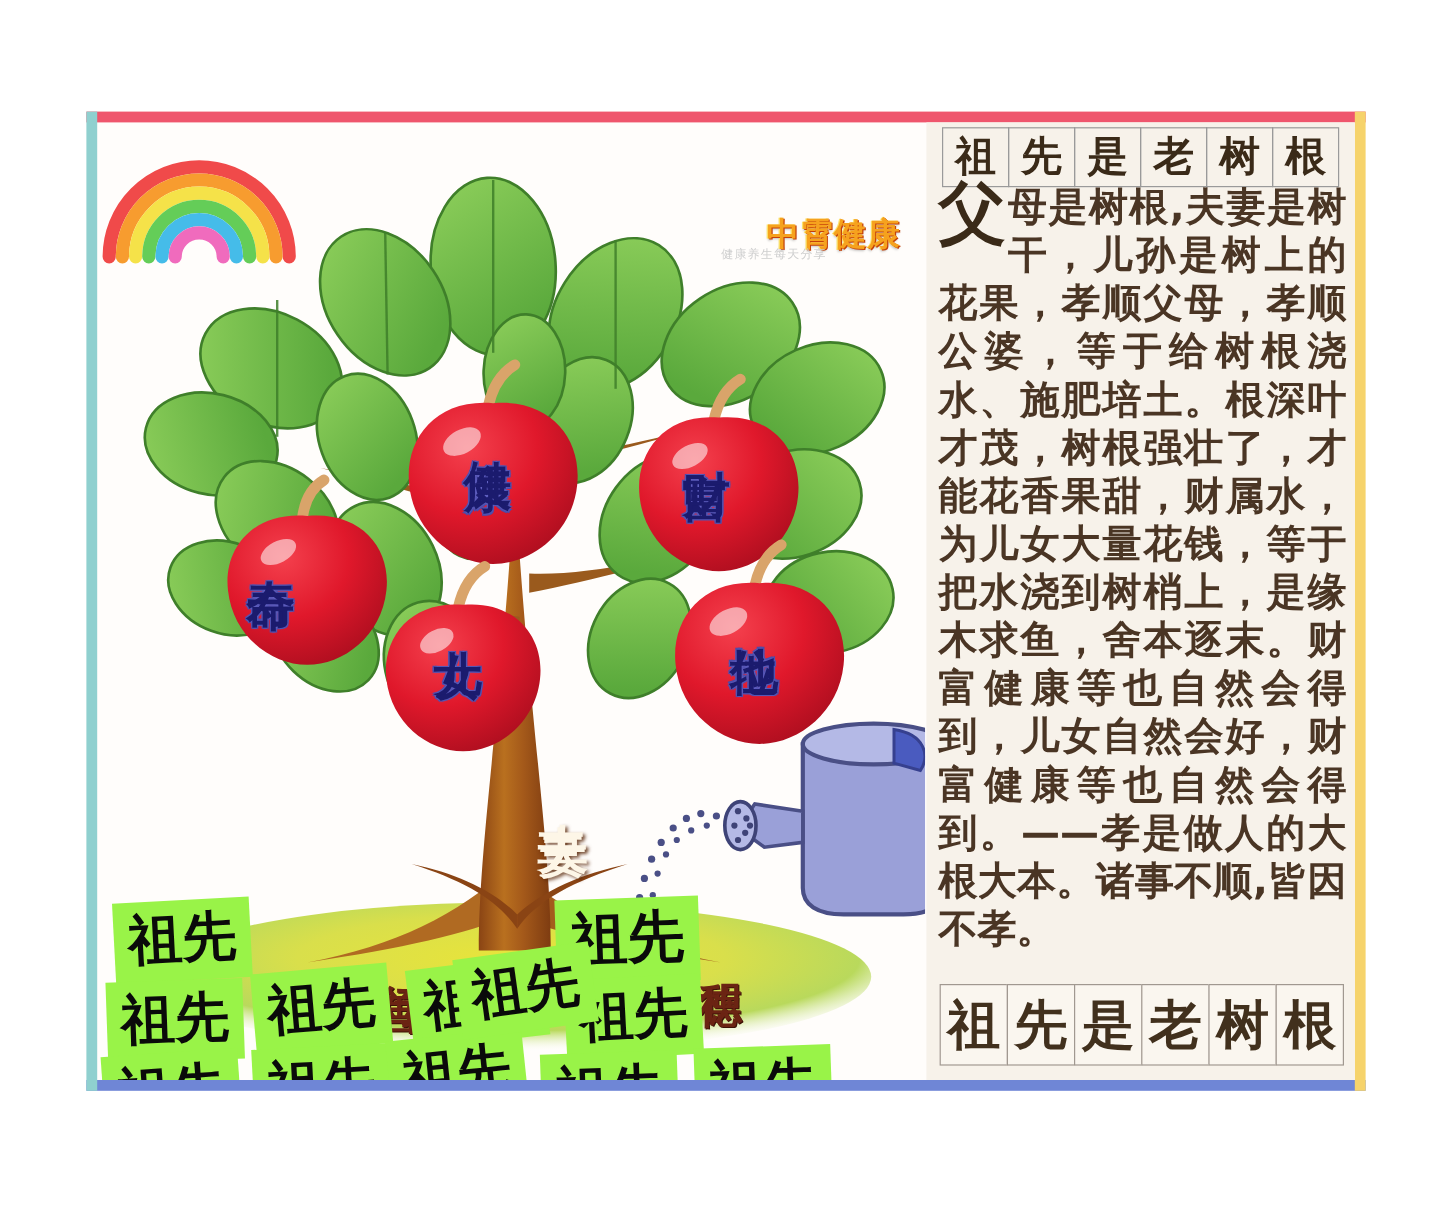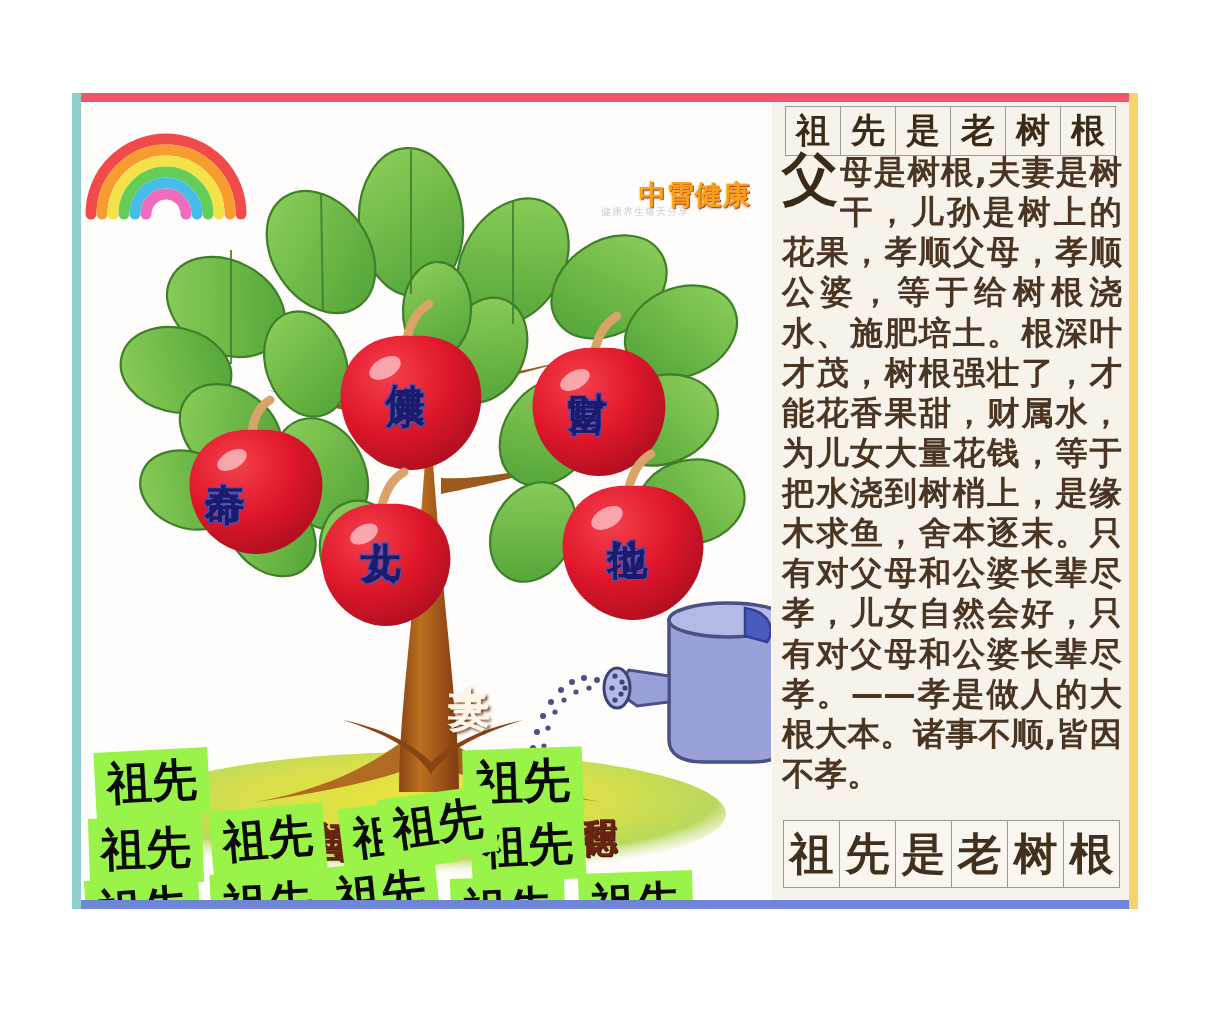--- a/index.html
+++ b/index.html
@@ -337,21 +337,21 @@
     <div id="panel-title">
         <div class="cell">祖</div>
         <div class="cell">先</div>
         <div class="cell">是</div>
         <div class="cell">老</div>
         <div class="cell">树</div>
         <div class="cell">根</div>
       </div>
 
     <div id="bodytext">
-      <span class="big">父</span><span>母是树根,夫妻是树干，儿孙是树上的花果，孝顺父母，孝顺公婆，等于给树根浇水、施肥培土。根深叶才茂，树根强壮了，才能花香果甜，财属水，为儿女大量花钱，等于把水浇到树梢上，是缘木求鱼，舍本逐末。只有对父母和公婆长辈尽孝，儿女自然会好，只有对父母和公婆长辈尽孝。——孝是做人的大根大本。诸事不顺,皆因不孝。</span>
+      <span class="big">父</span><span>母是树根,夫妻是树干，儿孙是树上的花果，孝顺父母，孝顺公婆，等于给树根浇水、施肥培土。根深叶才茂，树根强壮了，才能花香果甜，财属水，为儿女大量花钱，等于把水浇到树梢上，是缘木求鱼，舍本逐末。财富健康等也自然会得到，儿女自然会好，财富健康等也自然会得到。——孝是做人的大根大本。诸事不顺,皆因不孝。</span>
     </div>
 
     <div id="panel-footer">
         <div class="cell">祖</div>
         <div class="cell">先</div>
         <div class="cell">是</div>
         <div class="cell">老</div>
         <div class="cell">树</div>
         <div class="cell">根</div>
       </div>

